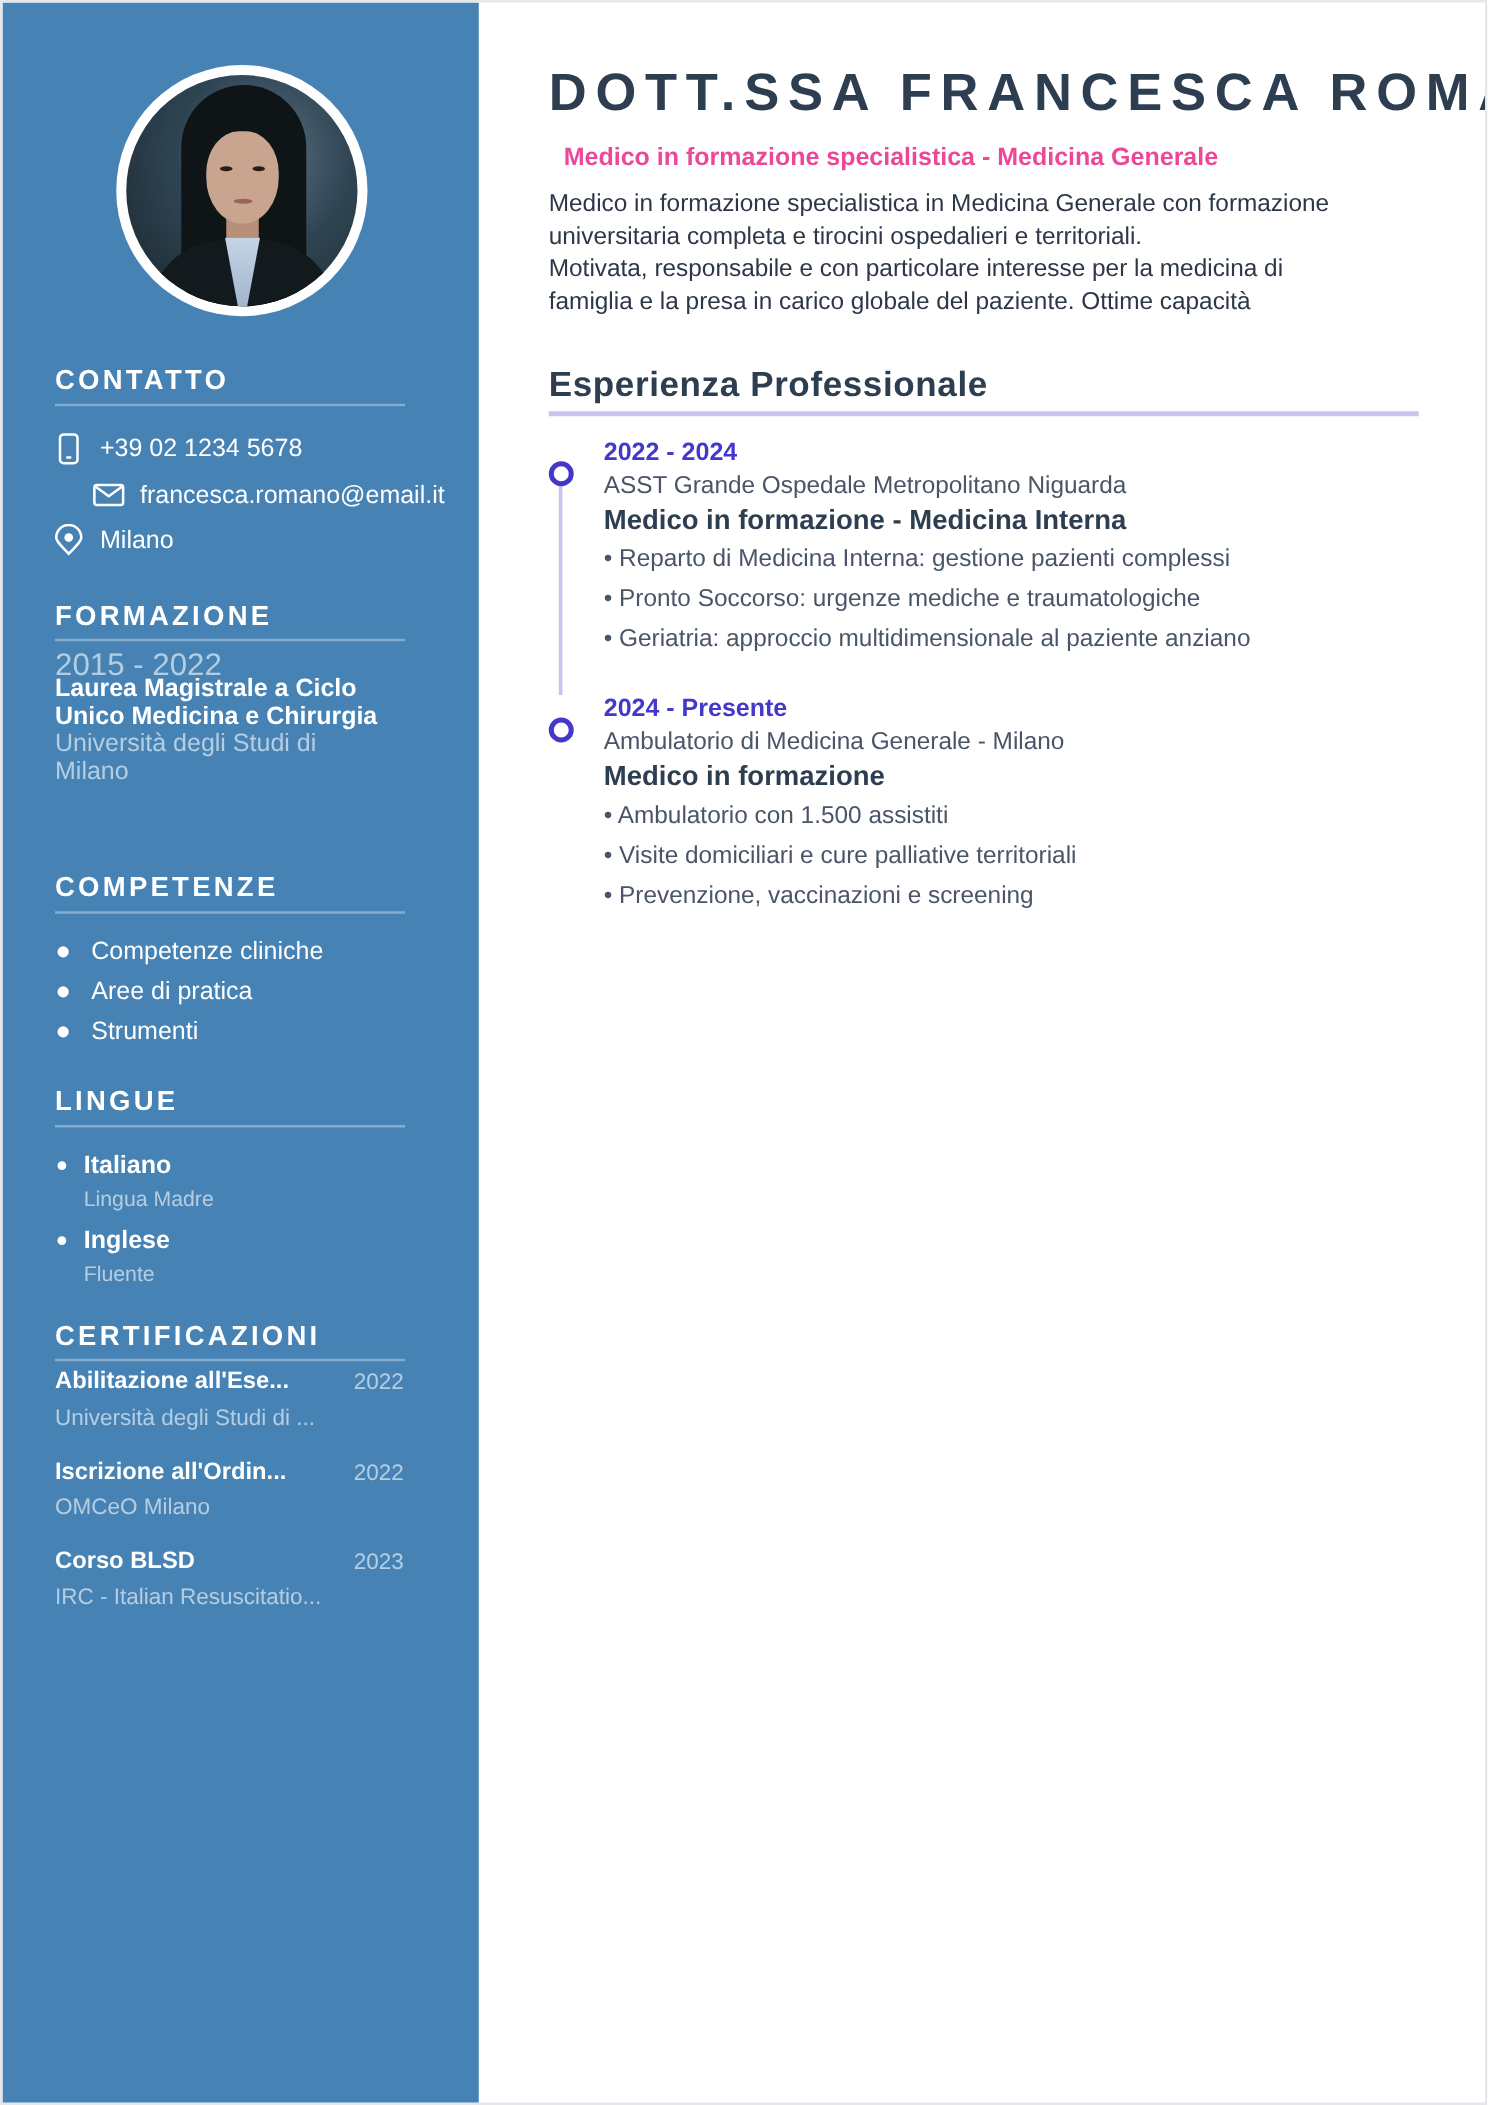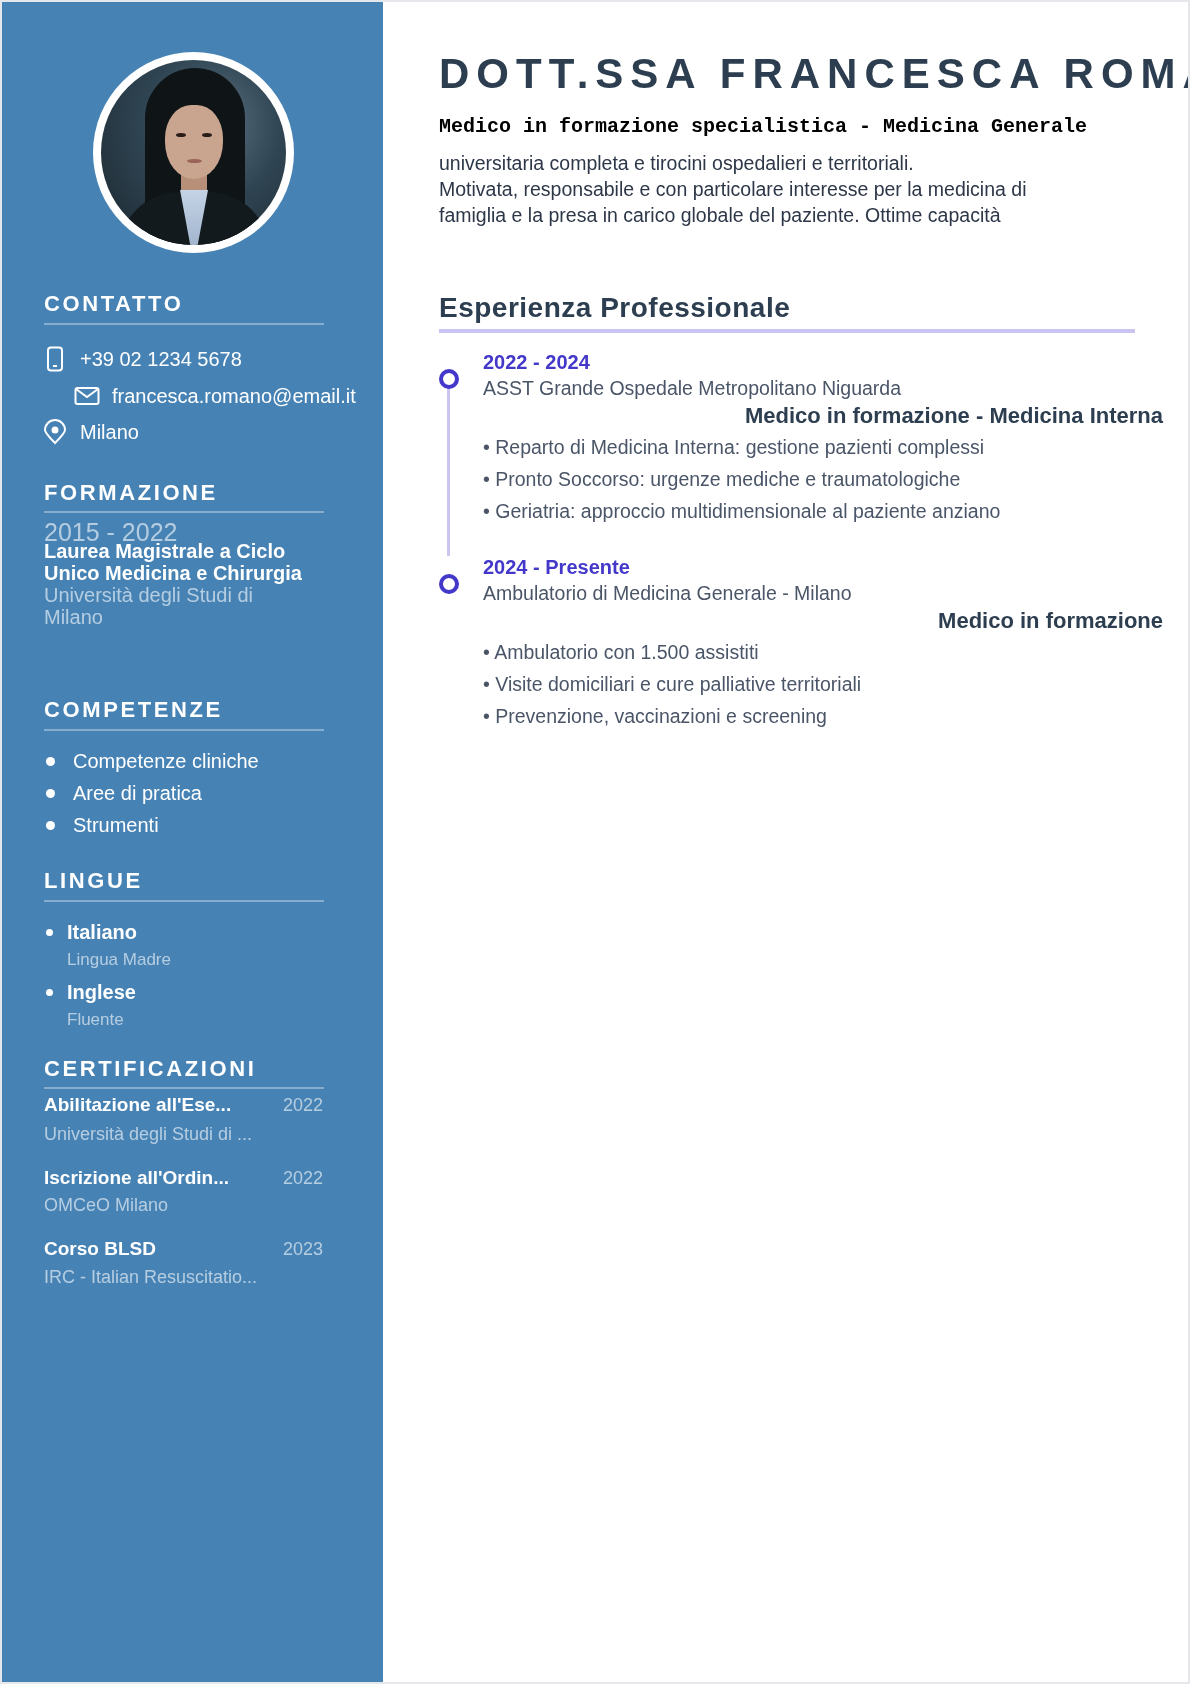--- a/index.html
+++ b/index.html
@@ -30,30 +30,30 @@
     .skill .dot { width: 9px; height: 9px; border-radius: 50%; background: #ffffff; margin-right: 18px; }
     .lang { position: absolute; left: 44px; display: flex; align-items: center; font-size: 20px; font-weight: 600; color: #ffffff; }
     .lang .dot { width: 7px; height: 7px; border-radius: 50%; background: #ffffff; margin-right: 14px; }
     .lang-level { position: absolute; left: 65px; font-size: 17px; color: rgba(255,255,255,0.6); text-align: right; }
     .cert-name { position: absolute; left: 42px; width: 210px; font-size: 19px; font-weight: 700; color: #fff; white-space: nowrap; overflow: hidden; text-overflow: ellipsis; }
     .cert-year { position: absolute; left: 281px; font-size: 18px; color: rgba(255,255,255,0.6); }
     .cert-issuer { position: absolute; left: 42px; width: 225px; font-size: 18px; color: rgba(255,255,255,0.6); white-space: nowrap; overflow: hidden; text-overflow: ellipsis; }
 
     .main { position: absolute; left: 381px; top: 0; width: 809px; height: 1684px; }
     .name { position: absolute; left: 56px; top: 48px; white-space: nowrap; font-size: 42px; font-weight: 700; letter-spacing: 7px; color: #2c3e50; }
-    .subtitle { position: absolute; left: 56px; top: 113px; font-size: 20px; font-weight: 600; color: #000000; font-family: Liberation Mono, monospace; }
+    .subtitle { position: absolute; left: 68px; top: 113px; font-size: 20px; font-weight: 600; color: #ec4899; }
     .summary { position: absolute; left: 56px; top: 148px; width: 700px; font-size: 19.5px; line-height: 26px; color: #2d3748; }
     .section-title { position: absolute; left: 56px; top: 290px; font-size: 28px; font-weight: 700; color: #2c3e50; letter-spacing: 0.5px; }
     .section-rule { position: absolute; left: 56px; top: 327px; width: 696px; height: 4px; background: #c9c4f0; }
     .tl-line { position: absolute; left: 64px; width: 3px; background: #c9c4f0; }
     .tl-marker { position: absolute; left: 56px; width: 20px; height: 20px; border-radius: 50%; border: 4px solid #4338ca; background: #ffffff; }
     .job { position: absolute; left: 100px; width: 680px; }
     .job .dates { font-size: 20px; font-weight: 600; color: #4338ca; height: 26px; line-height: 26px; }
     .job .company { font-size: 19.5px; color: #4a5568; height: 26px; line-height: 26px; }
-    .job .role { font-size: 22px; font-weight: 700; color: #2c3e50; height: 30px; line-height: 30px; text-align: right; }
+    .job .role { font-size: 22px; font-weight: 700; color: #2c3e50; height: 30px; line-height: 30px; }
     .job ul { list-style: none; }
     .job li { font-size: 19.5px; color: #4a5568; height: 32px; line-height: 32px; }
   </style>
 </head>
 <body>
 
 <div class="page">
 
   <aside class="sidebar">
     <div class="photo">
@@ -150,20 +150,21 @@
 
     <div class="cert-name" style="top:1236px;">Corso BLSD</div>
     <div class="cert-year" style="top:1237px;">2023</div>
     <div class="cert-issuer" style="top:1265px;">IRC - Italian Resuscitatio...</div>
   </aside>
 
   <main class="main">
     <h1 class="name">DOTT.SSA FRANCESCA ROMANO</h1>
     <div class="subtitle">Medico in formazione specialistica - Medicina Generale</div>
     <div class="summary">
+      <div>Medico in formazione specialistica in Medicina Generale con formazione</div>
       <div>universitaria completa e tirocini ospedalieri e territoriali.</div>
       <div>Motivata, responsabile e con particolare interesse per la medicina di</div>
       <div>famiglia e la presa in carico globale del paziente. Ottime capacità</div>
     </div>
 
     <h2 class="section-title">Esperienza Professionale</h2>
     <div class="section-rule"></div>
 
     <div class="tl-line" style="top:386px; height:168px;"></div>
     <div class="tl-marker" style="top:367px;"></div>

